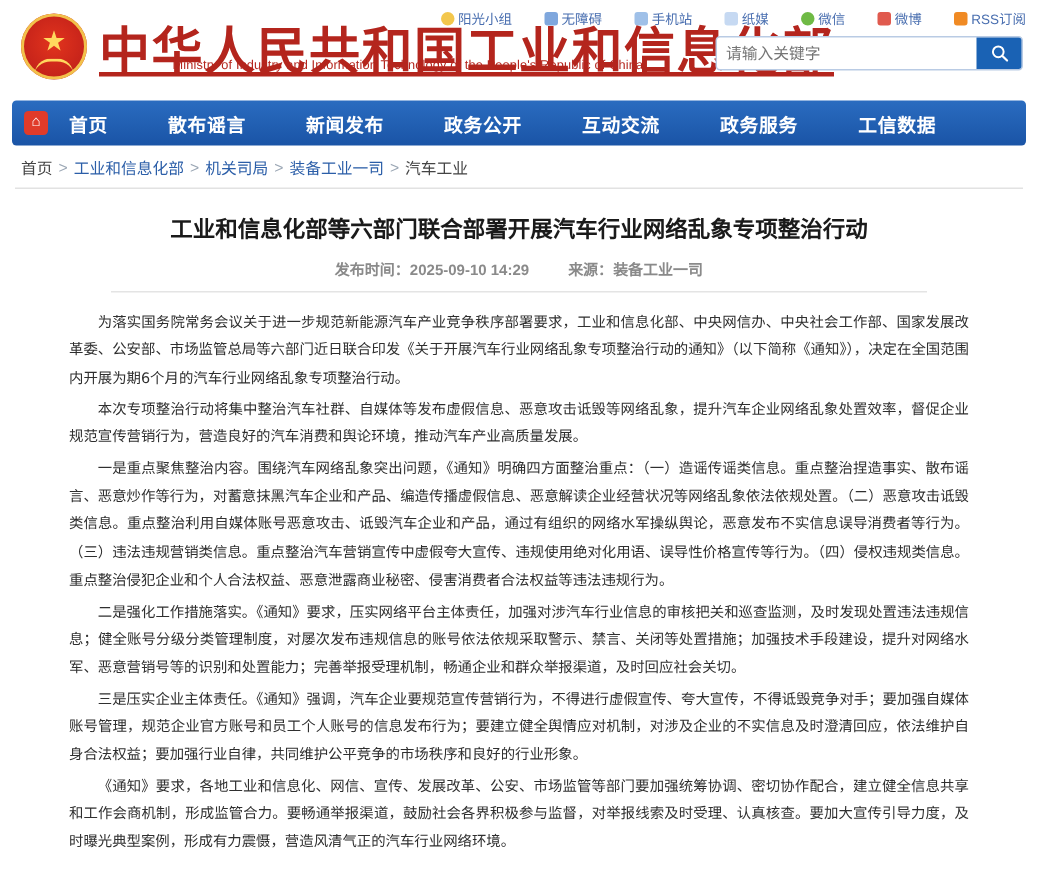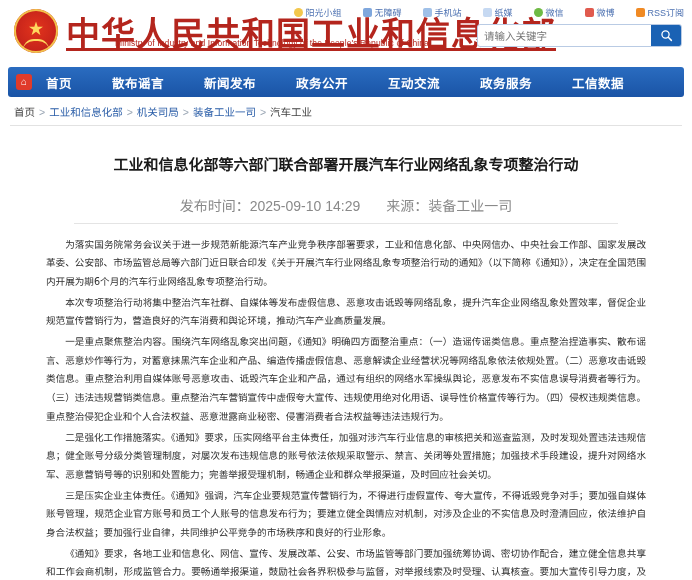--- a/index.html
+++ b/index.html
@@ -215,30 +215,30 @@
     width: 600px;
     padding-top: 16px;
   }
   .article-title {
     font-size: 15px;
     font-weight: bold;
     color: #1a1a1a;
     text-align: center;
     line-height: 1.5;
     font-family: "DejaVu Sans", "Liberation Sans", sans-serif;
-    margin-top: 12px;
   }
   .meta {
-    margin-top: 18px;
+    margin-top: 6px;
     text-align: center;
-    font-size: 14px;
+    font-size: 10px;
     color: #8a8a8a;
     display: flex;
     justify-content: center;
     gap: 26px;
+    font-weight: bold;
   }
   .meta-line {
     margin: 8px 28px 0 28px;
     border-top: 1px solid #e4e4e4;
   }
   .body {
     margin-top: 12px;
     font-size: 9.6px;
     line-height: 1.95;
     color: #2f2f2f;

